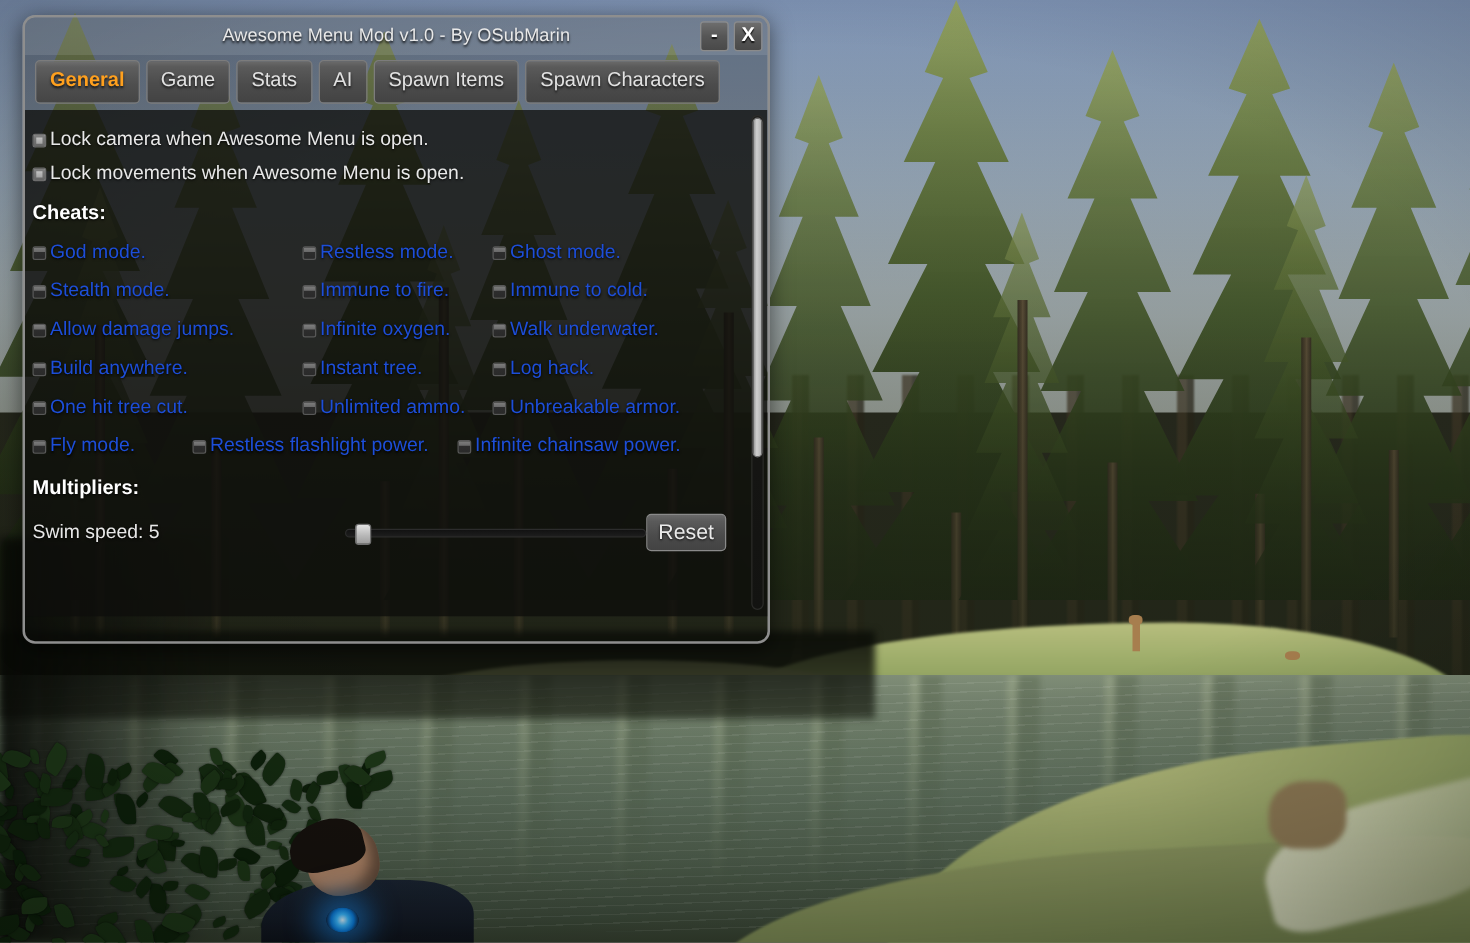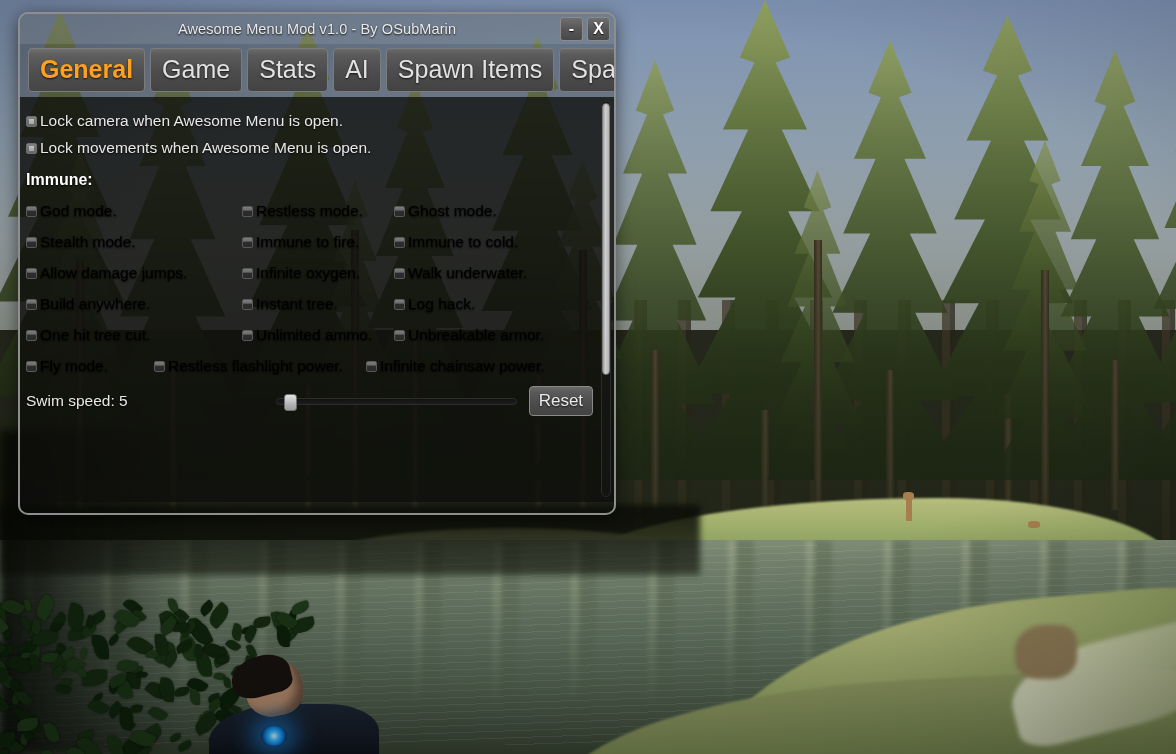--- a/index.html
+++ b/index.html
@@ -293,21 +293,21 @@
     display: flex;
     gap: 5px;
     padding: 4px 6px 5px 8px;
     background: rgba(36,38,38,.22);
   }
   .tab {
     background: linear-gradient(180deg, #6a6a6a 0%, #5a5a5a 14%, #4c4c4c 55%, #434343 100%);
     border: 1px solid #7c7c7c;
     border-radius: 4px;
     padding: 8px 11px 9px;
-    font-size: 25px;
+    font-size: 16px;
     color: #e2e2e2;
     cursor: pointer;
     white-space: nowrap;
     text-shadow: 0 1px 2px rgba(0,0,0,.75);
     line-height: 1;
   }
   .tab.active {
     color: #ffa01e;
     font-weight: bold;
     background: linear-gradient(180deg, #6f6f6f 0%, #5e5e5e 14%, #4f4f4f 55%, #454545 100%);
@@ -359,21 +359,21 @@
     padding: 10px 0 6px 6px;
     text-shadow: 0 1px 2px rgba(0,0,0,.95);
   }
 
   .cheat-grid { padding-left: 6px; }
   .cheat-row {
     display: flex;
     height: 31px;
     align-items: center;
     font-size: 15.5px;
-    color: #000000;
+    color: #1d4ed8;
     text-shadow: 0 1px 2px rgba(0,0,0,.95);
   }
   .cheat-cell { display: flex; align-items: center; flex: 0 0 auto; }
   .col1 { width: 188px; }
   .col2 { width: 180px; padding-left: 28px; }
   .col3 { width: auto; }
   .wcol1 { width: 128px; }
   .wcol2 { width: 212px; }
 
   
@@ -400,21 +400,20 @@
   .slider-thumb {
     position: absolute;
     left: 6px; top: -5px;
     width: 13px; height: 17px;
     background: linear-gradient(180deg, #e2e2e2, #b9b9b9 55%, #9c9c9c);
     border: 1px solid #6f6f6f;
     border-radius: 3px;
     cursor: grab;
   }
   .reset-btn {
-    margin-left: 12px;
     background: linear-gradient(180deg, #6a6a6a 0%, #5a5a5a 18%, #4b4b4b 60%, #434343 100%);
     border: 1px solid #8a8a8a;
     border-radius: 4px;
     color: #eaeaea;
     font-size: 17px;
     padding: 5px 9px 6px;
     cursor: pointer;
     line-height: 1;
     text-shadow: 0 1px 2px rgba(0,0,0,.8);
   }
@@ -707,21 +706,21 @@
           </span>
         </div>
         <div class="row-line">
           <span class="cheat-cell">
             <span class="cb on"></span>
             <span>Lock movements when Awesome Menu is open.</span>
           </span>
         </div>
       </div>
 
-    <div class="section-head">Immune:</div>
+    <div class="section-head">Cheats:</div>
 
     <div class="cheat-grid" id="cheat-grid">
         <div class="cheat-row">
           <span class="cheat-cell col1">
             <span class="cb off"></span>
             <span>God mode.</span>
           </span>
           <span class="cheat-cell col2">
             <span class="cb off"></span>
             <span>Restless mode.</span>
@@ -796,20 +795,21 @@
             <span class="cb off"></span>
             <span>Restless flashlight power.</span>
           </span>
           <span class="cheat-cell col3">
             <span class="cb off"></span>
             <span>Infinite chainsaw power.</span>
           </span>
         </div>
       </div>
 
+    <div class="section-head">Multipliers:</div>
 
     <div class="mult-row">
       <span>Swim speed: 5</span>
       <div class="slider" id="swim-slider">
         <div class="slider-thumb" id="swim-thumb" style="left: 7px;"></div>
       </div>
       <button class="reset-btn">Reset</button>
     </div>
 
     <div class="scrollbar">

